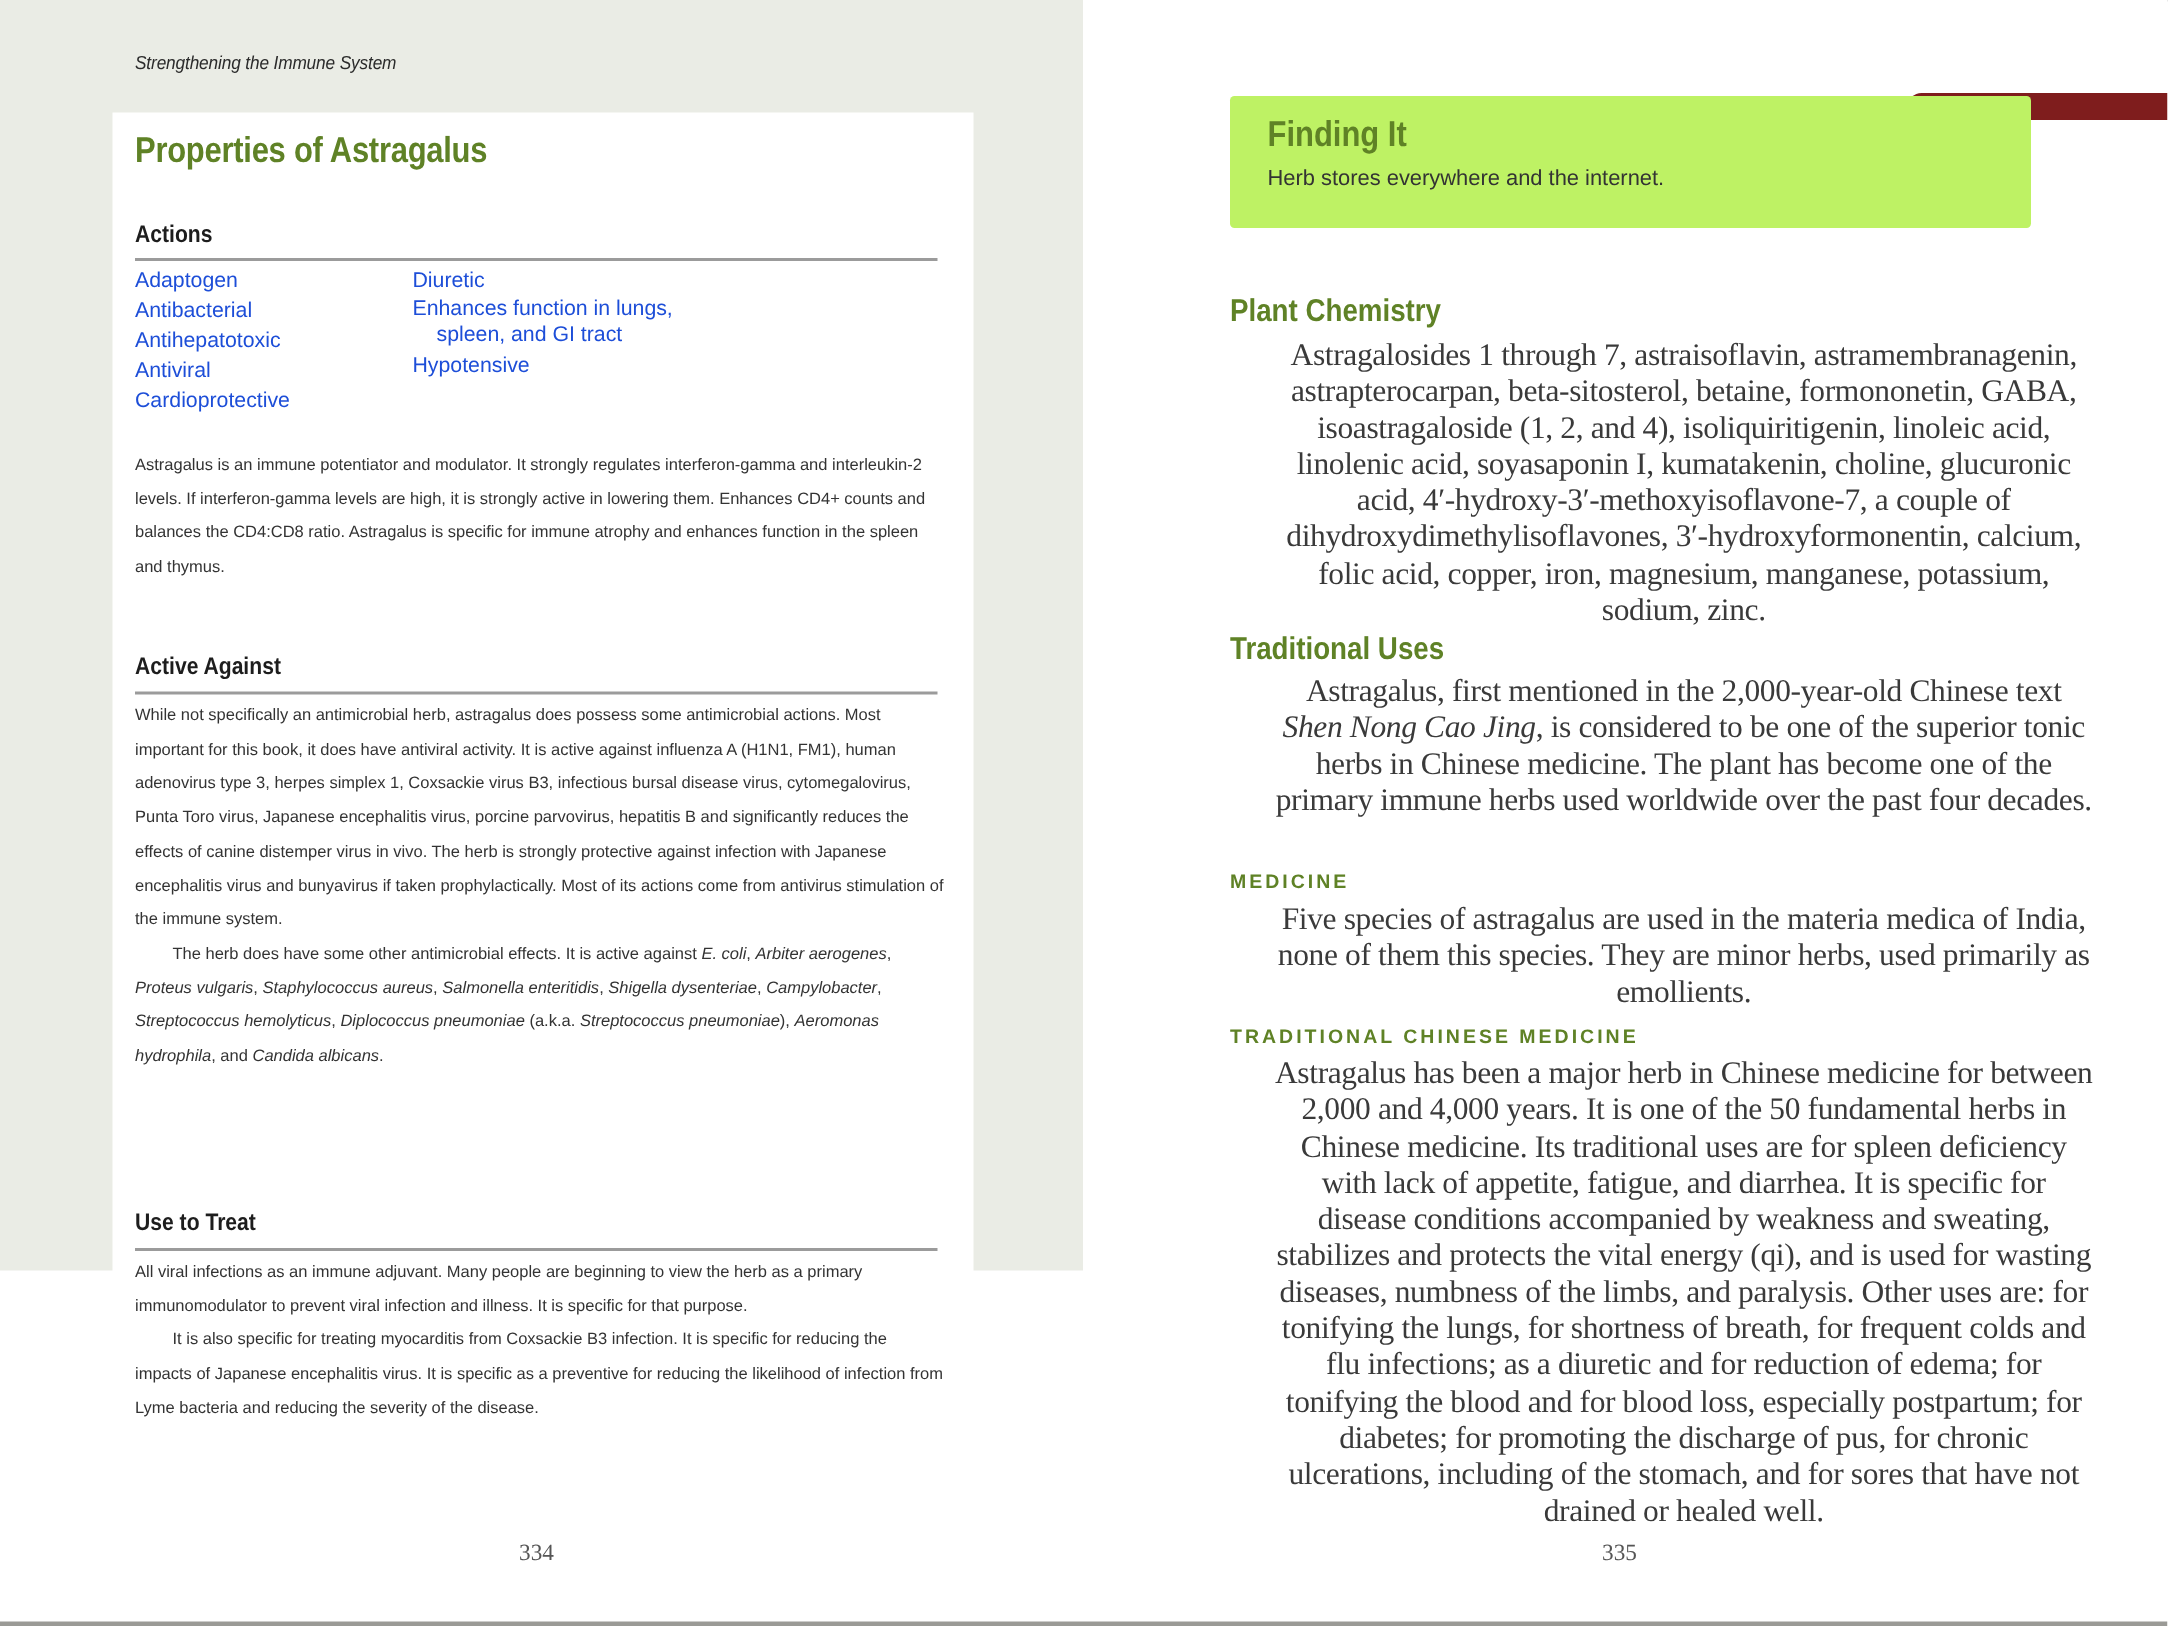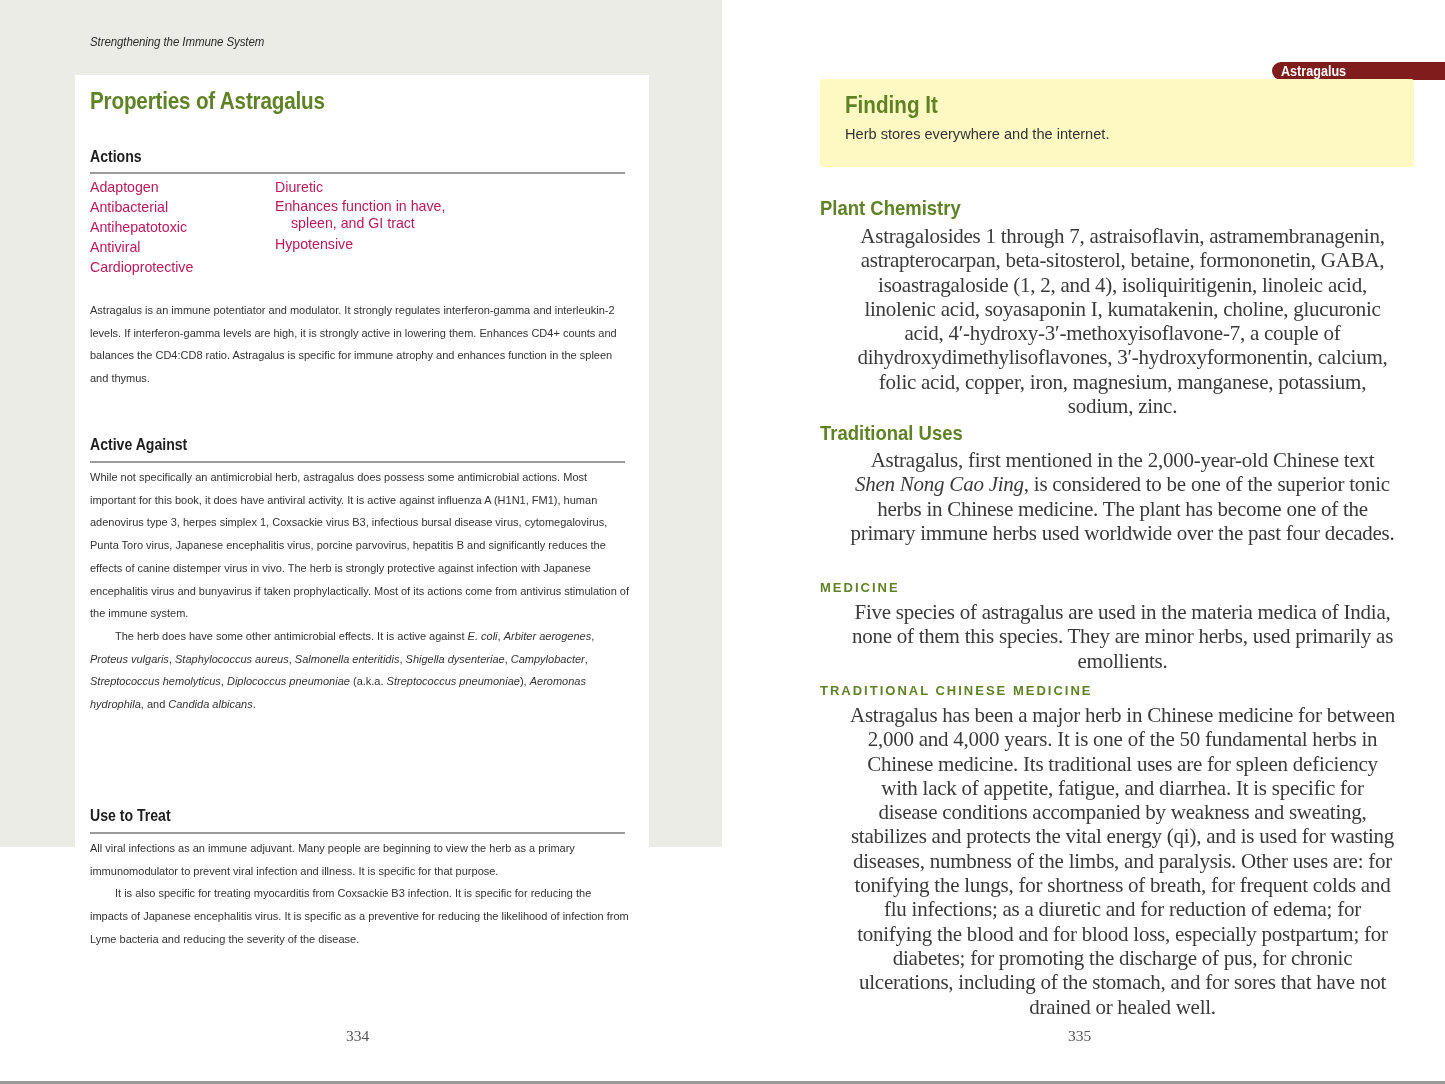--- a/index.html
+++ b/index.html
@@ -13,38 +13,38 @@
 
   .running-head { position: absolute; left: 90px; top: 35px; font-size: 12.5px; font-style: italic; color: #2b2b2b; letter-spacing: -0.1px; transform: scaleX(0.92); transform-origin: left; }
 
   .card { position: absolute; left: 75px; top: 75px; width: 574px; height: 930px; background: #ffffff; }
   .card-title { position: absolute; left: 15px; top: 12px; font-size: 24px; font-weight: bold; color: #5f8226; transform: scaleX(0.86); transform-origin: left; letter-spacing: -0.2px; }
 
   .section-head { position: absolute; left: 15px; width: 535px; font-size: 16px; font-weight: bold; color: #1d1d1d; transform-origin: left; }
   .section-head span { display: inline-block; transform: scaleX(0.88); transform-origin: left; }
   .rule { position: absolute; left: 15px; width: 535px; height: 2px; background: #9b9b9b; }
 
-  .actions-grid { position: absolute; left: 15px; top: 102px; width: 535px; display: flex; font-size: 14.2px; color: #be185d; line-height: 20px; }
+  .actions-grid { position: absolute; left: 15px; top: 102px; width: 535px; display: flex; font-size: 14.2px; color: #1d4ed8; line-height: 20px; }
   .actions-col { display: flex; flex-direction: column; }
   .actions-col.c1 { width: 185px; }
   .actions-col.c2 { width: 185px; }
   .actions-col.c3 { width: 165px; }
   .action-item.hang { padding-left: 16px; text-indent: -16px; line-height: 16.5px; margin-bottom: 3px; margin-top: 0px; }
 
   .sans-para { position: absolute; left: 15px; width: 540px; font-size: 11px; line-height: 22.7px; color: #333; }
   .sans-para p { margin: 0; }
   .sans-para p.indent { text-indent: 25px; }
   .sans-para i { font-style: italic; }
 
   .page-num { position: absolute; top: 1027px; font-family: "Liberation Serif", serif; font-size: 15.5px; color: #555; }
 
   .tab { position: absolute; left: 1272px; top: 34px; width: 173px; height: 18px; background: #7f1d1d; border-radius: 9px 0 0 9px; margin-top: 28px; }
   .tab span { position: absolute; left: 9px; top: 0px; font-size: 14px; font-weight: bold; color: #ffffff; line-height: 18px; transform: scaleX(0.9); transform-origin: left; display: inline-block; }
 
-  .finding-box { position: absolute; left: 820px; top: 79px; width: 594px; height: 88px; background: #fef9c3; border-radius: 3px; }
+  .finding-box { position: absolute; left: 820px; top: 64px; width: 534px; height: 88px; background: #bef264; border-radius: 3px; }
   .finding-title { position: absolute; left: 25px; top: 12px; font-size: 24px; font-weight: bold; color: #5f8226; transform: scaleX(0.86); transform-origin: left; }
   .finding-text { position: absolute; left: 25px; top: 47px; font-size: 14.6px; color: #333; text-align: center; }
 
   .rp-head { position: absolute; left: 820px; font-size: 21px; font-weight: bold; color: #5f8226; transform: scaleX(0.88); transform-origin: left; }
   .rp-sub { position: absolute; left: 820px; font-size: 13px; font-weight: bold; color: #5f8226; letter-spacing: 2px; }
   .serif-para { position: absolute; left: 850px; width: 545px; font-family: "Liberation Serif", serif; font-size: 21px; line-height: 24.3px; color: #3a3a3a; letter-spacing: -0.25px; text-align: center; }
   .serif-para i { font-style: italic; }
 </style>
 </head>
 <body>
@@ -63,21 +63,21 @@
     <div class="actions-grid">
       <div class="actions-col c1">
         <div class="action-item">Adaptogen</div>
         <div class="action-item">Antibacterial</div>
         <div class="action-item">Antihepatotoxic</div>
         <div class="action-item">Antiviral</div>
         <div class="action-item">Cardioprotective</div>
       </div>
       <div class="actions-col c2">
         <div class="action-item">Diuretic</div>
-        <div class="action-item hang" style="margin-top:1px;">Enhances function in have, spleen, and GI tract</div>
+        <div class="action-item hang" style="margin-top:1px;">Enhances function in lungs, spleen, and GI tract</div>
         <div class="action-item">Hypotensive</div>
       </div>
     </div>
 
     <div class="sans-para" style="top:224px;">
       <p>Astragalus is an immune potentiator and modulator. It strongly regulates interferon-gamma and interleukin-2 levels. If interferon-gamma levels are high, it is strongly active in lowering them. Enhances CD4+ counts and balances the CD4:CD8 ratio. Astragalus is specific for immune atrophy and enhances function in the spleen and thymus.</p>
     </div>
 
     <div class="section-head" style="top:361px;"><span>Active Against</span></div>
     <div class="rule" style="top:386px;"></div>

